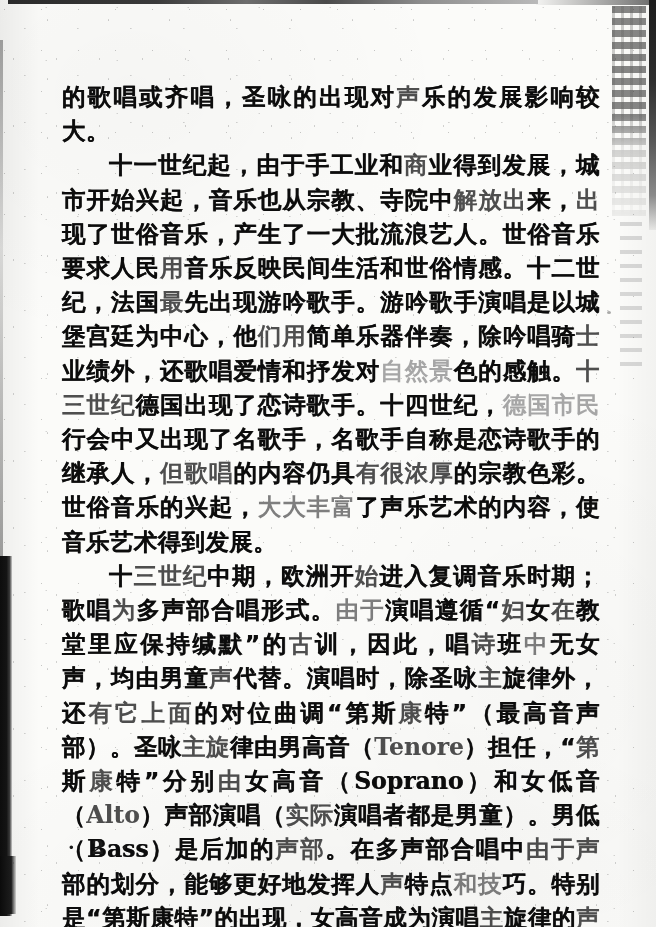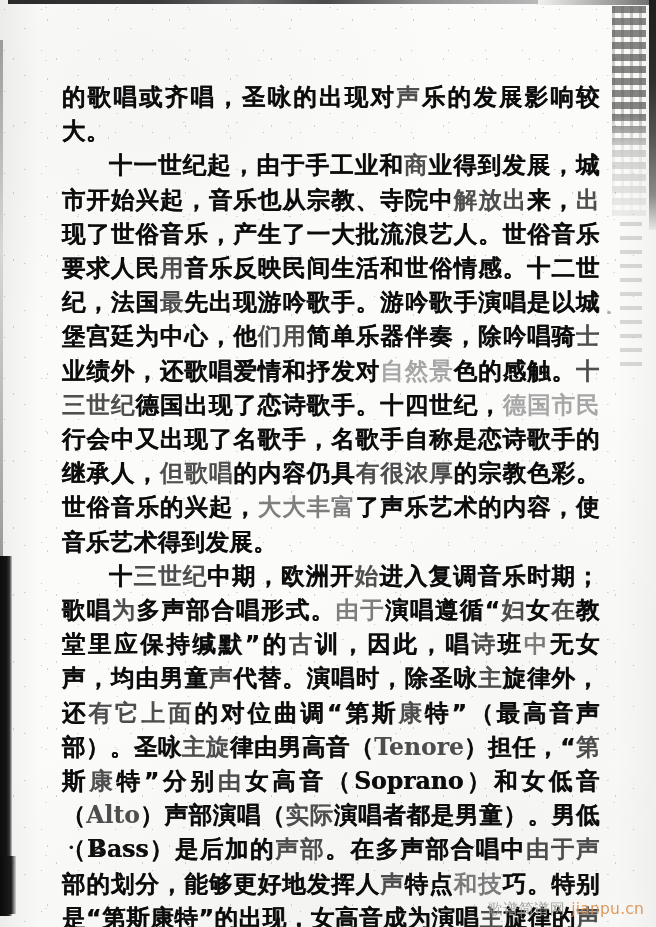--- a/index.html
+++ b/index.html
@@ -232,18 +232,14 @@
     <p class="para">的歌唱或齐唱，圣咏的出现对<span class="faded">声</span>乐的发展影响较大。</p>
 
     <p class="para indent">十一世纪起，由于手工业和<span class="faded">商</span>业得到发展，城市开始兴起，音乐也从宗教、寺院中<span class="faded">解放出</span>来，<span class="faded">出</span>现了世俗音乐，产生了一大批流浪艺人。世俗音乐要求人民<span class="faded">用</span>音乐反映民间生活和世俗情感。十二世纪，法国<span class="faded">最</span>先出现游吟歌手。游吟歌手演唱是以城堡宫廷为中心，他<span class="faded">们用</span>简单乐器伴奏，除吟唱骑<span class="faded">士</span>业绩外，还歌唱爱情和抒发对<span class="ghost">自然景</span>色的感触。<span class="faded">十三世纪</span>德国出现了恋诗歌手。十四世纪，<span class="ghost">德国市民</span>行会中又出现了名歌手，名歌手自称是恋诗歌手的继承人，<span class="faded">但歌唱</span>的内容仍具<span class="faded">有很浓厚</span>的宗教色彩。世俗音乐的兴起，<span class="faded-more">大大丰富</span>了声乐艺术的内容，使音乐艺术得到发展。</p>
 
     <p class="para indent">十<span class="faded">三世纪</span>中期，欧洲开<span class="faded">始</span>进入复调音乐时期；歌唱<span class="faded">为</span>多声部合唱形式。<span class="faded-more">由于</span>演唱遵循“<span class="faded">妇</span>女<span class="faded">在</span>教堂里应保持缄默”的<span class="faded">古</span>训，因此，唱<span class="faded">诗</span>班<span class="faded-more">中</span>无女声，均由男童<span class="faded">声</span>代替。演唱时，除圣咏<span class="faded">主</span>旋律外，还<span class="faded">有它上面</span>的对位曲调“第斯<span class="faded">康</span>特”（最高音声部）。圣咏<span class="faded">主旋</span>律由男高音（<span class="latin faded">Tenore</span>）担任，“<span class="faded">第</span>斯<span class="faded">康</span>特”分别<span class="faded">由</span>女高音（<span class="latin">Soprano</span>）和女低音（<span class="latin faded">Alto</span>）声部演唱（<span class="faded">实际</span>演唱者都是男童）。男低（<span class="latin">Bass</span>）是后加的<span class="faded">声部</span>。在多声部合唱中<span class="faded">由于声</span>部的划分，能够更好地发挥人<span class="faded">声</span>特点<span class="faded-more">和技</span>巧。特别是“第斯康特”的出现，女高音成为演唱<span class="faded">主</span>旋律的<span class="faded">声部</span>，圣咏固定歌调则退到内或低声部，使主旋律得到自由的发展。</p>
 
   </div>
 
   <div class="page-number">· 2 ·</div>
 
-  <div class="watermark">
-    <span class="wm-cn">歌谱简谱网</span>
-    <span class="wm-url">jianpu.cn</span>
-  </div>
 
 </div>
 
 </body></html>

